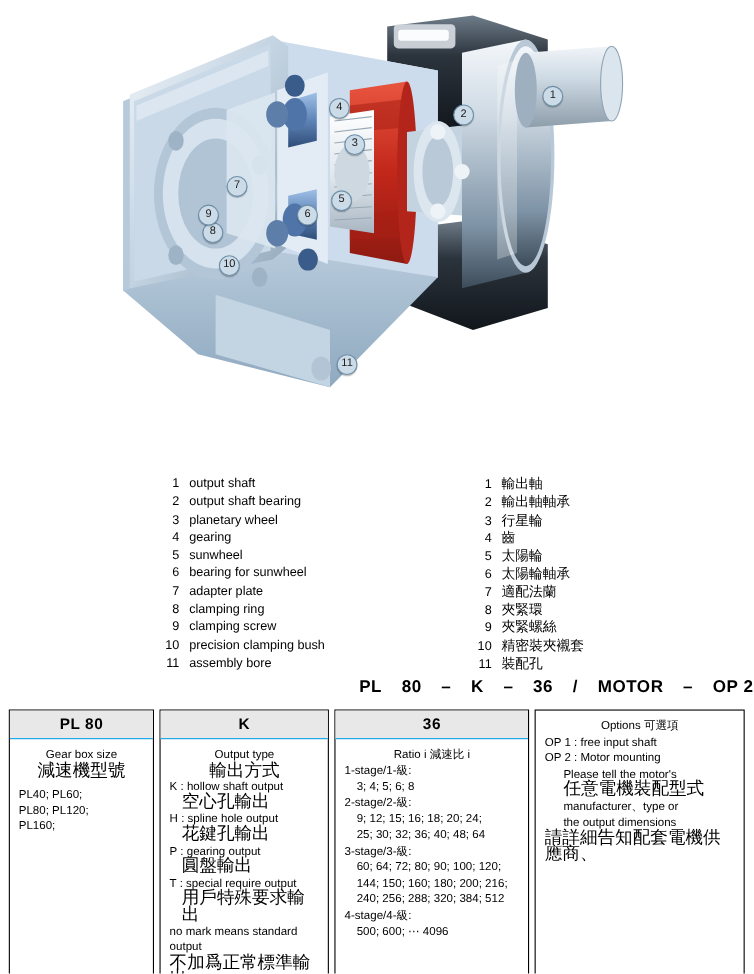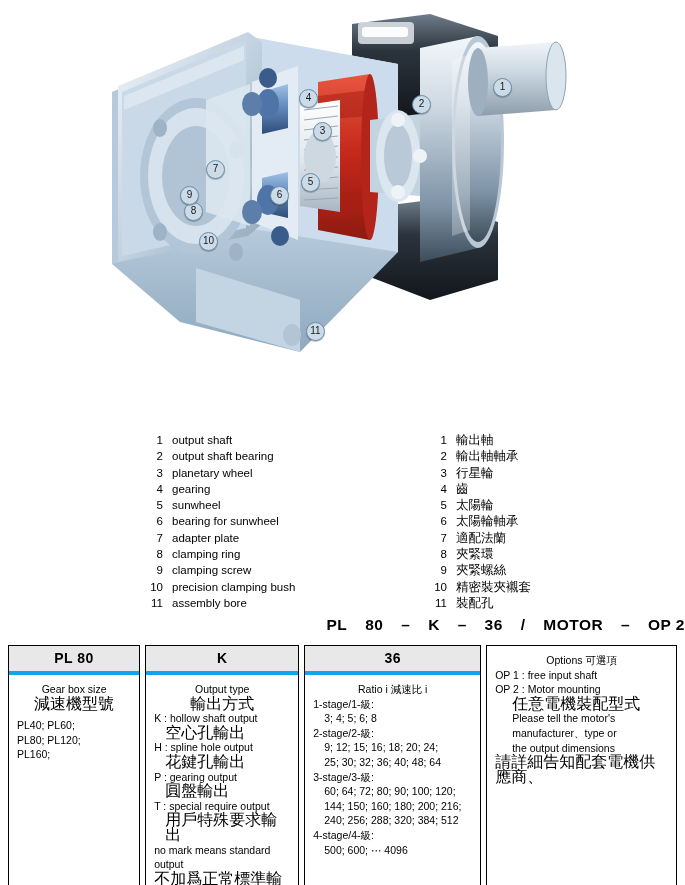--- a/index.html
+++ b/index.html
@@ -96,21 +96,21 @@
     background: #fff;
     box-sizing: border-box;
   }
   .box.b1 { width: 133px; }
   .box.b2 { width: 155px; }
   .box.b3 { width: 178px; }
   .box.b4 { width: 192px; }
 
   .box-head {
     background: #e8e8e8;
-    border-bottom: 4px solid #0ea5e9;
+    border-bottom: 1px solid #0ea5e9;
     text-align: center;
     font-weight: bold;
     font-size: 14px;
     padding: 4px 0 5px 0;
     letter-spacing: 0.5px;
   }
   .box-body {
     padding: 7px 8px 9px 8px;
     font-size: 10.5px;
     line-height: 14.6px;
@@ -416,21 +416,21 @@
       <div>4-stage/4-級:</div>
       <div class="indent">500; 600; ⋯ 4096</div>
     </div>
   </div>
 
   <div class="box b4">
     <div class="box-body">
       <div class="center">Options  可選項</div>
       <div>OP 1 :  free input shaft</div>
       <div>OP 2 :  Motor mounting</div>
+      <div class="indent2">Please tell the motor's</div>
       <div class="indent2 zh">任意電機裝配型式</div>
-      <div class="indent2">Please tell the motor's</div>
       <div class="indent2">manufacturer、type or</div>
       <div class="indent2">the output dimensions</div>
       <div class="zh">請詳細告知配套電機供應商、</div>
     </div>
   </div>
 
 </div>
 
 </body></html>

